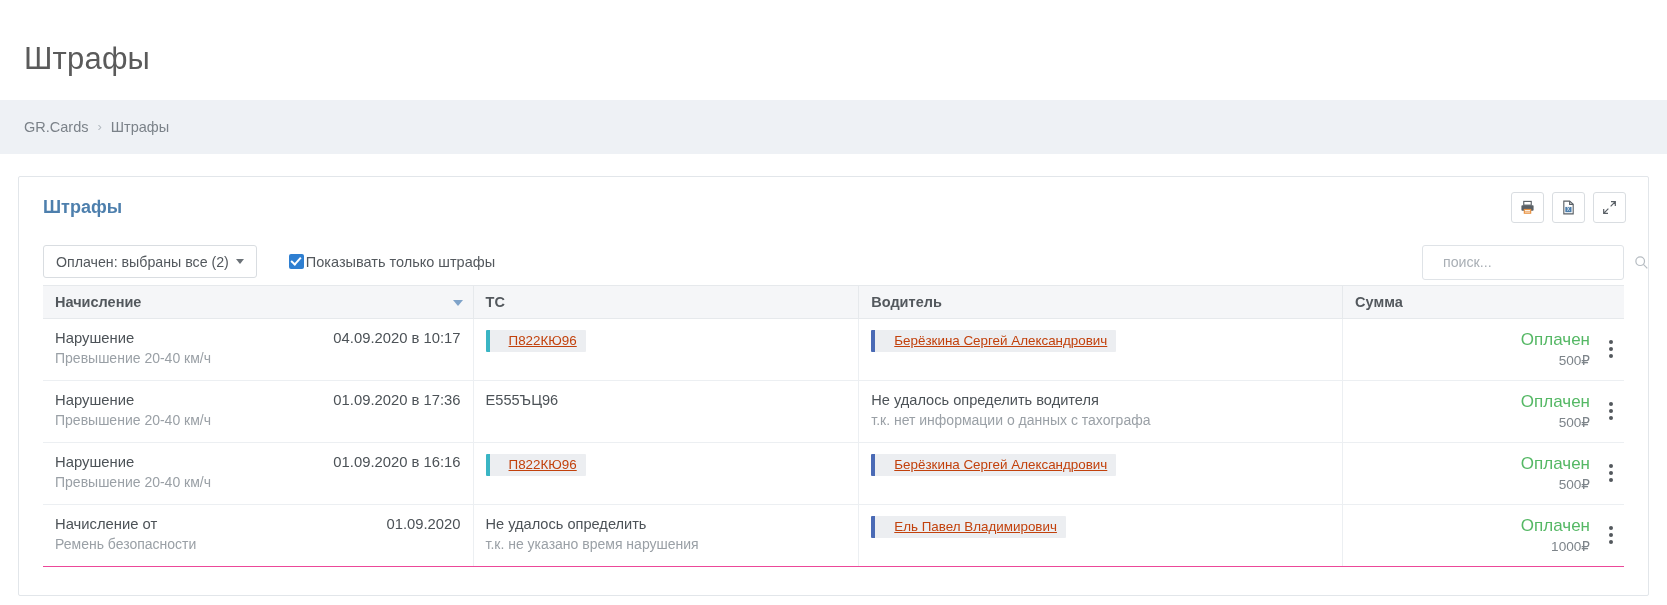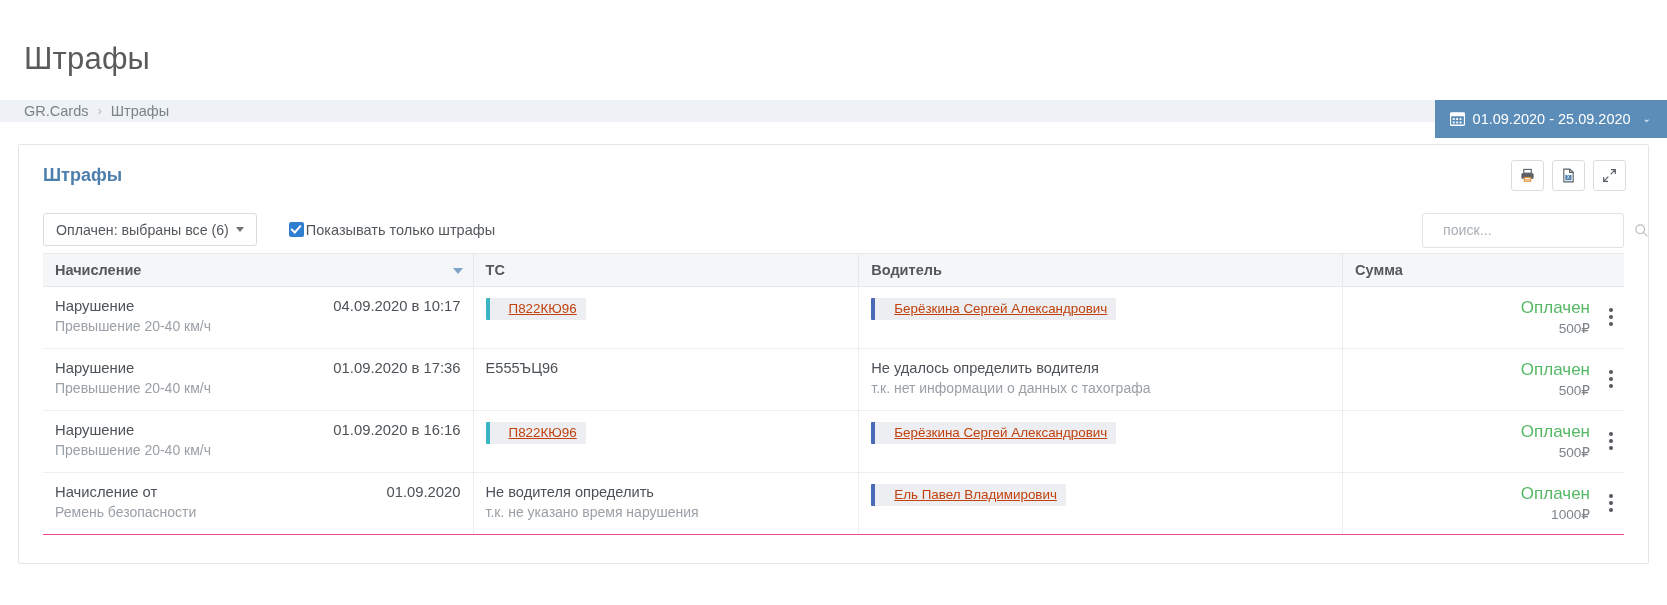--- a/index.html
+++ b/index.html
@@ -21,21 +21,21 @@
     font-weight: 400;
     color: #5a5a5a;
     padding: 18px 0 0 24px;
     letter-spacing: .2px;
     line-height: 40px;
   }
 
   
   .crumb-bar {
     margin-top: 10px;
-    height: 22px;
+    height: 54px;
     background: #eef1f5;
     display: flex;
     align-items: center;
     position: relative;
   }
   .crumb {
     padding-left: 24px;
     font-size: 14.5px;
     color: #8a9199;
     display: flex;
@@ -306,36 +306,20 @@
 
   <h1 class="page-title">Штрафы</h1>
 
   <div class="crumb-bar">
     <div class="crumb">
       <a href="#">GR.Cards</a>
       <span class="sep">›</span>
       <span class="current">Штрафы</span>
     </div>
 
-    <div class="daterange">
-      <span class="cal">
-        <svg width="15" height="15" viewBox="0 0 16 16" aria-hidden="true">
-          <rect x="0.5" y="2" width="15" height="13.2" rx="1.2" fill="none" stroke="#ffffff" stroke-width="1.4"></rect>
-          <rect x="0.5" y="2" width="15" height="3.6" fill="#ffffff"></rect>
-          <rect x="3" y="7.6" width="2" height="2" fill="#ffffff"></rect>
-          <rect x="6.6" y="7.6" width="2" height="2" fill="#ffffff"></rect>
-          <rect x="10.2" y="7.6" width="2" height="2" fill="#ffffff"></rect>
-          <rect x="3" y="11.2" width="2" height="2" fill="#ffffff"></rect>
-          <rect x="6.6" y="11.2" width="2" height="2" fill="#ffffff"></rect>
-          <rect x="10.2" y="11.2" width="2" height="2" fill="#ffffff"></rect>
-        </svg>
-      </span>
-      <span>01.09.2020 - 25.09.2020</span>
-      <span class="chev">⌄</span>
-    </div>
   </div>
 
   <div class="card">
 
     <div class="card-head">
       <div class="card-title">Штрафы</div>
       <div class="icon-btns">
         <div class="icon-btn">
           <svg width="15" height="15" viewBox="0 0 16 16" aria-hidden="true">
             <rect x="4" y="1.5" width="8" height="4" fill="none" stroke="#5a6066" stroke-width="1.2"></rect>
@@ -357,21 +341,21 @@
           <svg width="15" height="15" viewBox="0 0 16 16" aria-hidden="true">
             <path d="M9.6 1.8h4.6v4.6M14.2 1.8L9.2 6.8" fill="none" stroke="#5a6066" stroke-width="1.3"></path>
             <path d="M6.4 14.2H1.8V9.6M1.8 14.2l5-5" fill="none" stroke="#5a6066" stroke-width="1.3"></path>
           </svg>
         </div>
       </div>
     </div>
 
     <div class="filter-row">
       <button class="fbtn">
-        <span>Оплачен: выбраны все (6)</span>
+        <span>Оплачен: выбраны все (2)</span>
         <span class="caret"></span>
       </button>
 
       <label class="chk-wrap">
         <span class="chk"></span>
         <span>Показывать только штрафы</span>
       </label>
 
       <div class="search-box">
         <input type="text" placeholder="поиск..." style="">
@@ -476,21 +460,21 @@
           </tr>
           <tr>
             <td>
               <div class="acc-line1">
                 <span>Начисление от</span>
                 <span class="acc-date">01.09.2020</span>
               </div>
               <div class="acc-line2">Ремень безопасности</div>
             </td>
             <td>
-              <div class="muted-main">Не водителя определить</div>
+              <div class="muted-main">Не удалось определить</div>
               <div class="muted-sub">т.к. не указано время нарушения</div>
             </td>
             <td><span class="badge driver">Ель Павел Владимирович</span></td>
             <td class="sum-cell">
               <div class="sum-status">Оплачен</div>
               <div class="sum-amount">1000₽</div>
               <div class="kebab">
                 <i></i>
                 <i></i>
                 <i></i>

